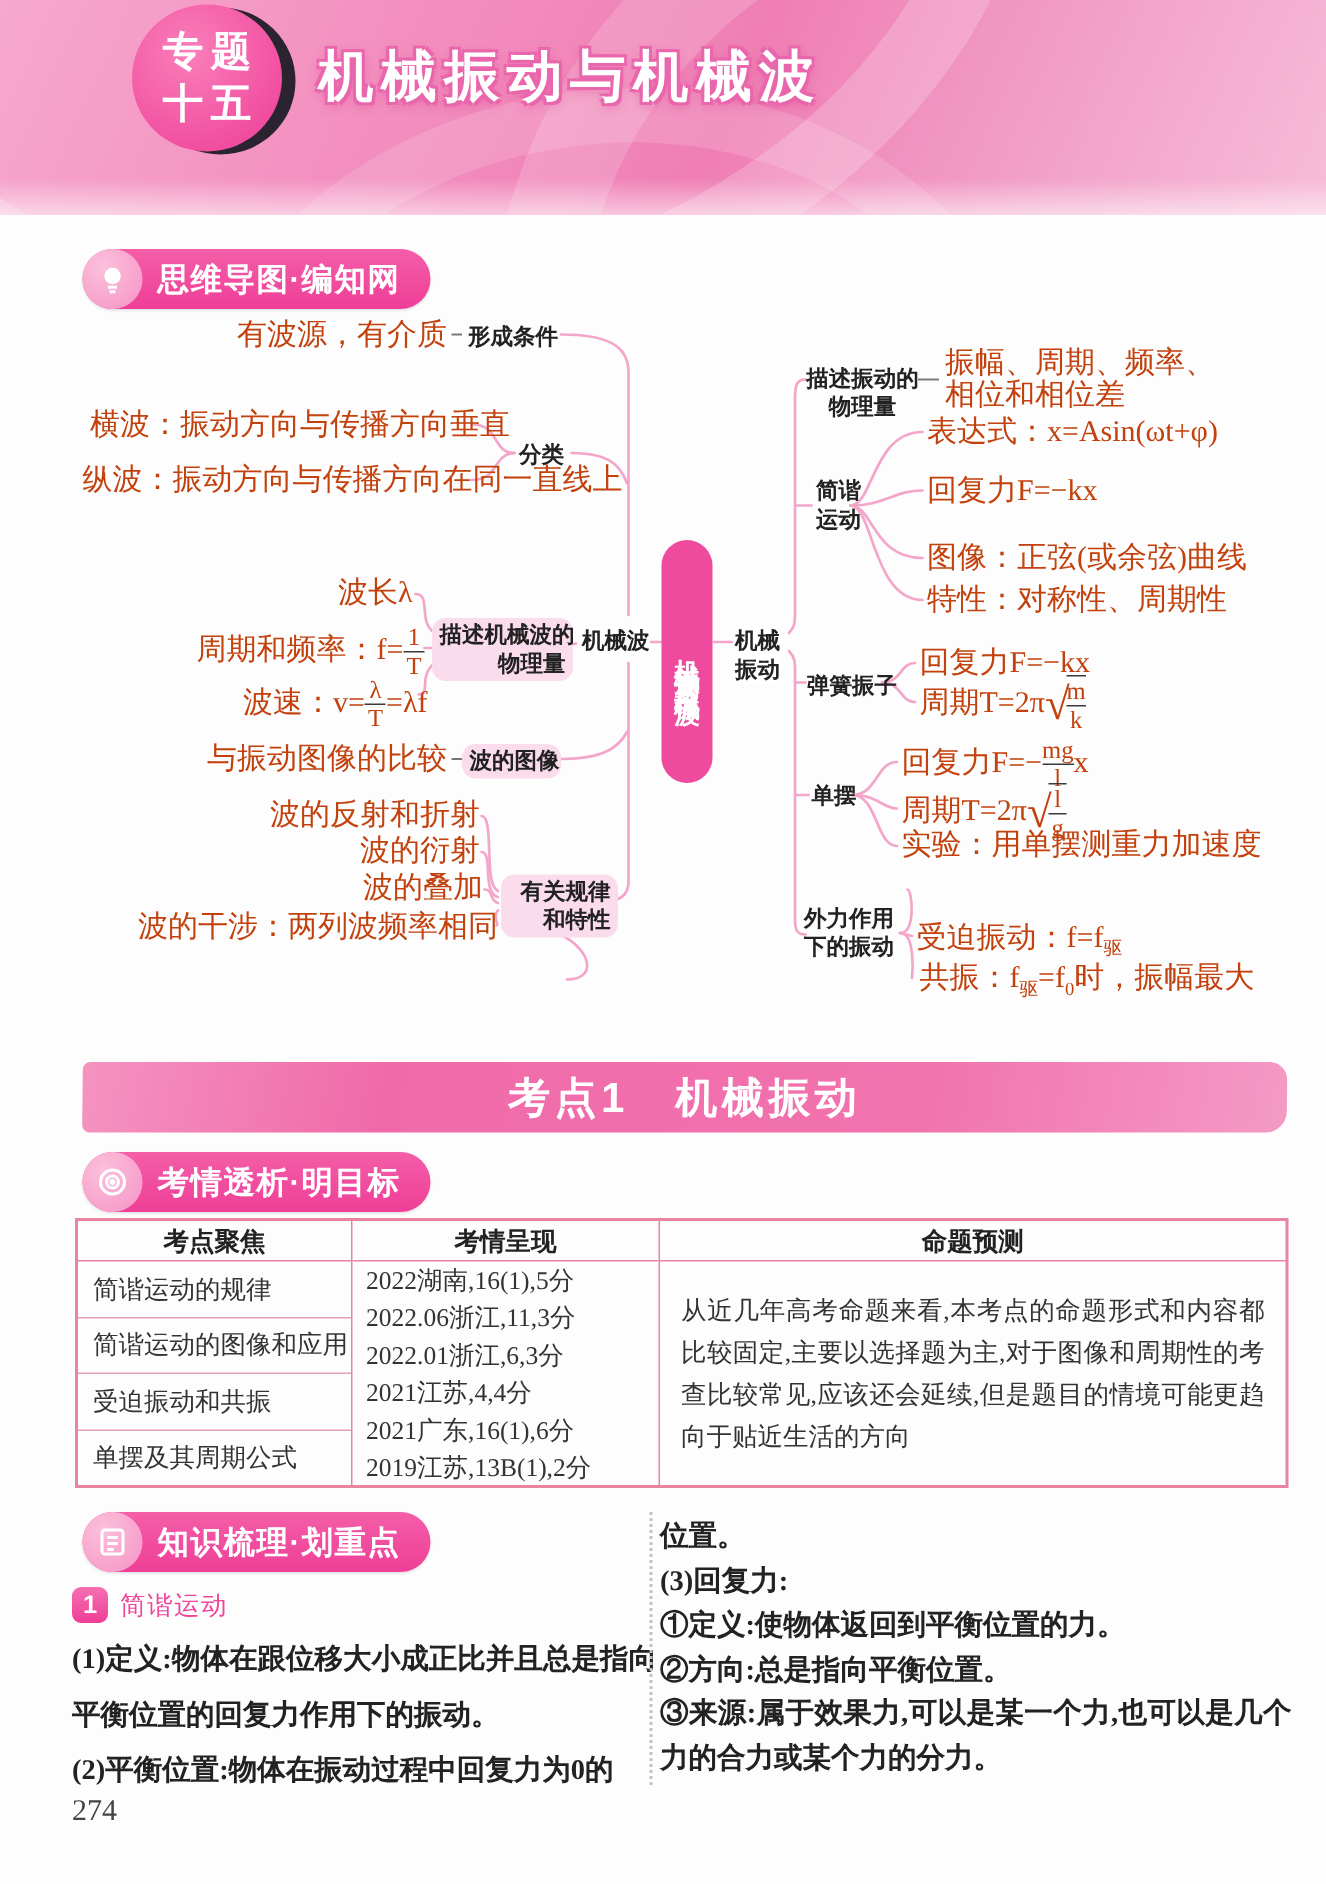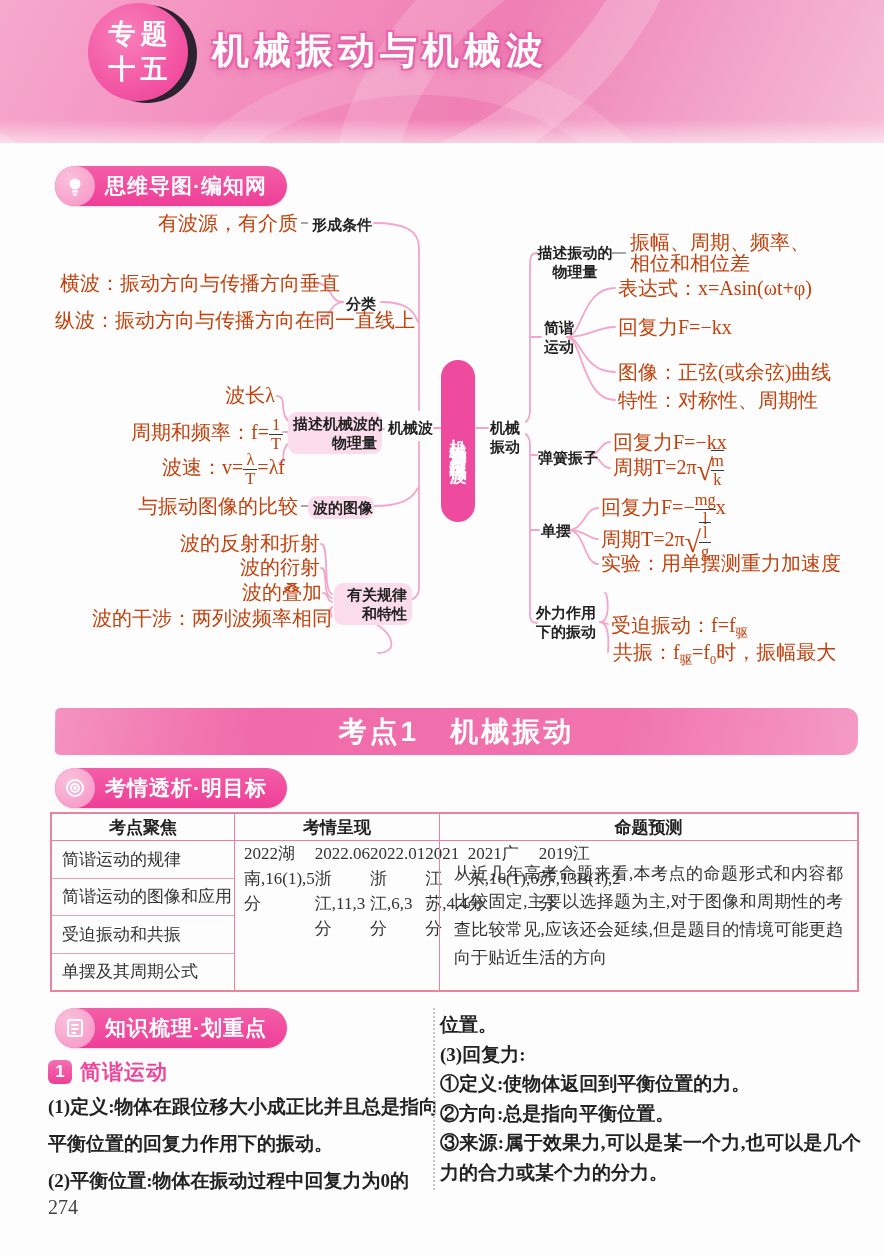--- a/index.html
+++ b/index.html
@@ -54,30 +54,30 @@
   .exam-table{position:absolute;left:50px;top:812px;width:805px;height:176px;display:flex;
         border:2px solid #e8849f;font-size:17px;color:#333;}
   .exam-table .col{display:flex;flex-direction:column;}
   .exam-table .col + .col{border-left:1.5px solid #e8849f;}
   .exam-table .th{height:26px;border-bottom:1.5px solid #e8849f;display:flex;align-items:center;justify-content:center;
         font-family:"Liberation Sans",sans-serif;font-weight:bold;color:#222;font-size:17px;flex:0 0 auto;}
   .col1{width:182px;}
   .col1 .focus-row{flex:1;display:flex;align-items:center;padding-left:10px;border-bottom:1px solid #e8a0b5;}
   .col1 .focus-row:last-child{border-bottom:none;}
   .col2{width:204px;}
-  .col2 .exam-list{flex:1;display:flex;flex-direction:row;justify-content:space-between;padding-left:9px;}
+  .col2 .exam-list{flex:1;display:flex;flex-direction:column;justify-content:flex-end;padding-left:9px;}
   .col2 .exam-list div{line-height:25px;}
   .col3{flex:1;}
   .col3 .pred{flex:1;display:flex;align-items:center;padding:0 14px;}
   .col3 .pred div{line-height:28px;text-align:justify;}
   
   .topic-head{position:absolute;left:48px;top:1058px;display:flex;align-items:center;}
   .topic-badge{width:24px;height:24px;background:linear-gradient(180deg,#f570b1,#ee3e97);border-radius:6px;color:#fff;
         font-family:"Liberation Sans",sans-serif;font-weight:bold;font-size:17px;display:flex;align-items:center;justify-content:center;}
-  .topic-title{margin-left:8px;color:#f0459c;font-family:"Liberation Sans",sans-serif;font-weight:bold;font-size:21px;letter-spacing:1px;}
+  .topic-title{margin-left:8px;color:#f0459c;font-family:"Liberation Sans",sans-serif;font-weight:normal;font-size:17px;letter-spacing:1px;}
   .body-col{position:absolute;font-size:19px;color:#222;font-weight:bold;}
   .body-left{left:48px;top:1088px;width:390px;line-height:37px;text-align:justify;}
   .body-right{left:440px;top:1010px;width:421px;line-height:29.5px;text-align:justify;}
   .divider{position:absolute;left:433px;top:1008px;height:182px;border-left:2px dotted #c3c3c3;}
   .page-num{position:absolute;left:48px;top:1148px;font-size:20px;color:#444;margin-top:48px;}
 </style>
 </head>
 <body>
 
 <div class="page">

